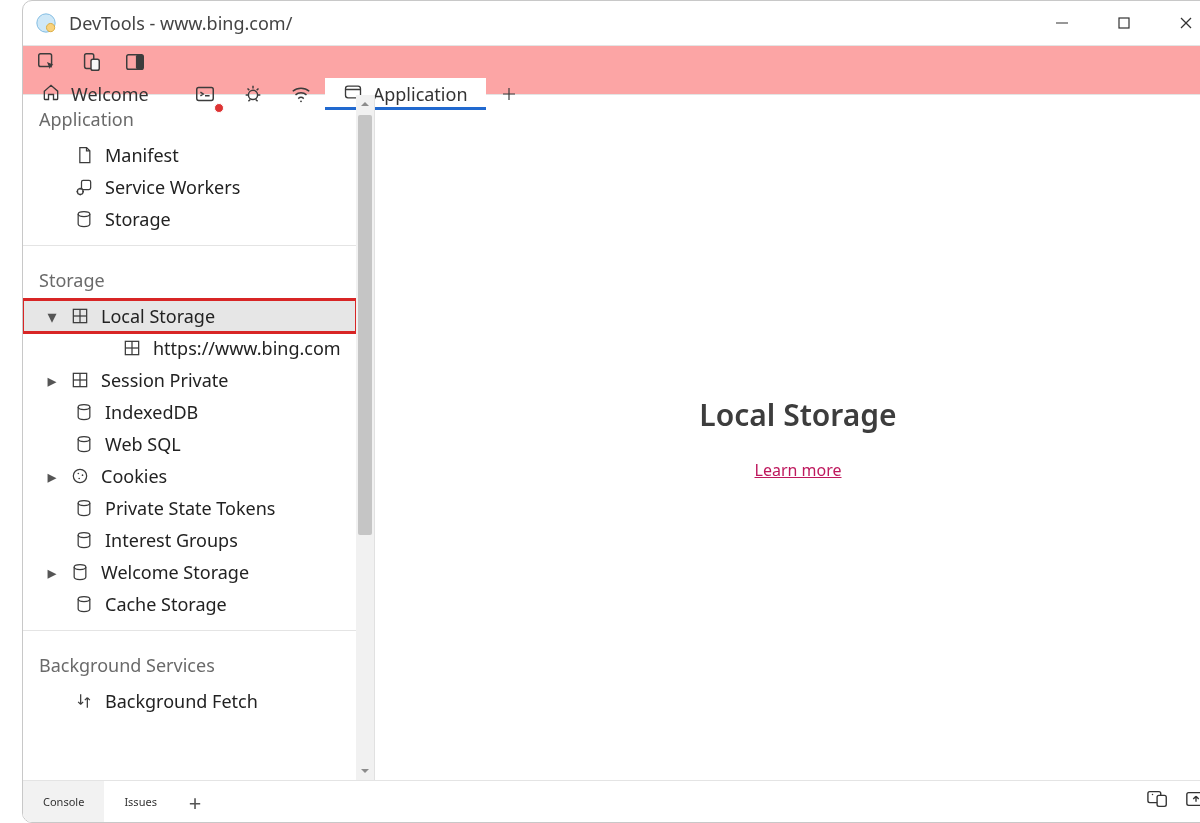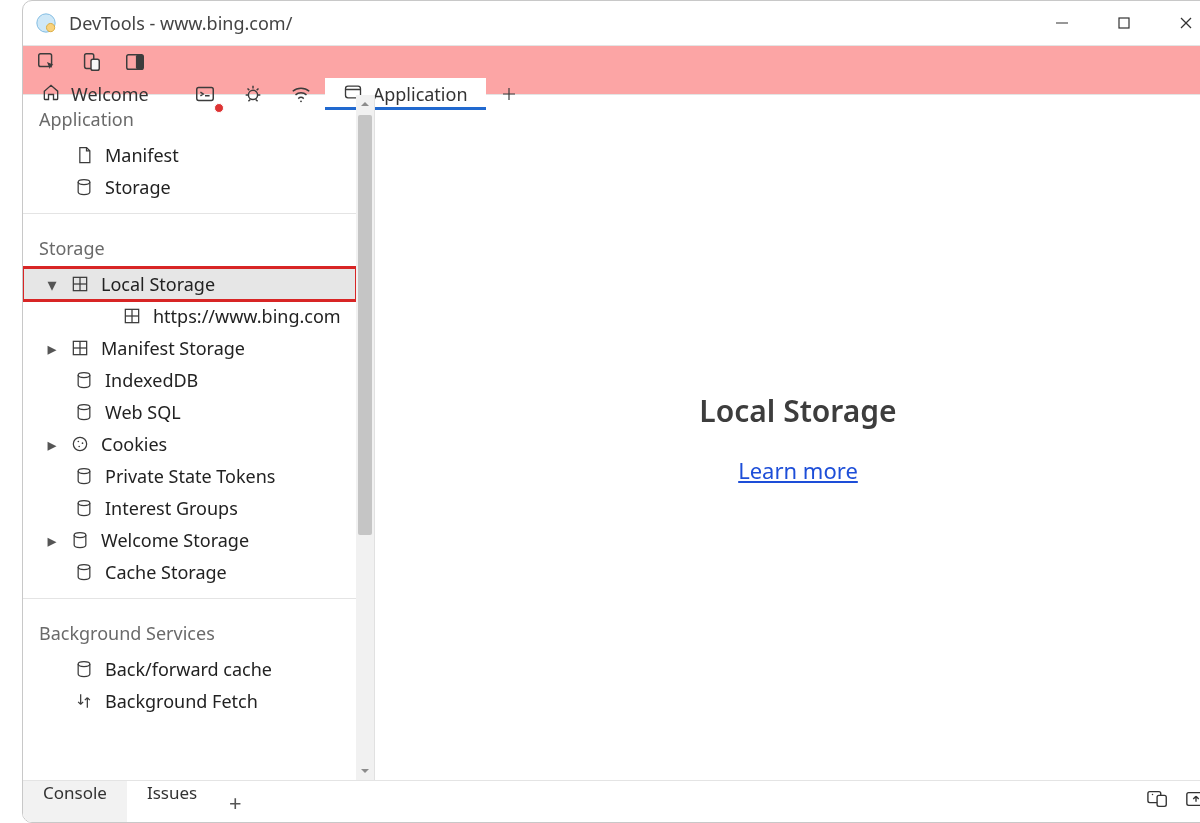--- a/index.html
+++ b/index.html
@@ -39,24 +39,24 @@
   .tree-item { display:flex; align-items:center; height:32px; padding-left:22px; gap:10px; font-size:18px; color:#222; white-space:nowrap;}
   .tree-item .arrow { width:14px; display:inline-flex; justify-content:center; color:#555;}
   .tree-item .ico { width:22px; height:22px; display:inline-flex; align-items:center; justify-content:center;}
   .tree-item .ico svg { width:20px; height:20px; stroke:#3b3b3b; fill:none; stroke-width:1.5;}
   .tree-item.indent1 { padding-left:50px;}
   .tree-item.indent2 { padding-left:98px;}
   .tree-item.highlight { background:#e6e6e6; outline:3px solid #d82525; outline-offset:-1px;}
   
   .content { flex:1; display:flex; flex-direction:column; align-items:center; justify-content:center; background:#fff;}
   .content h1 { font-size:30px; font-weight:600; color:#3d3d3d; margin:0 0 24px 0;}
-  .content a { color:#1d4ed8; text-decoration:underline; font-size:22px;}
+  .content a { color:#be185d; text-decoration:underline; font-size:16px;}
   
   .drawer { height:42px; border-top:1px solid #e4e4e4; display:flex; align-items:stretch; background:#fff;}
-  .dtab { padding:0 20px; display:flex; font-size:17px; color:#333;}
+  .dtab { padding:0 20px; display:flex; align-items:center; font-size:11px; color:#333;}
   .dtab.active { background:#f2f2f2;}
   .drawer .plus { width:36px; display:flex; align-items:center; justify-content:center; font-size:22px; color:#555;}
   .drawer-right { margin-left:auto; display:flex; align-items:center; gap:16px; padding-right:14px;}
   .drawer-right svg { width:22px; height:18px; stroke:#333; fill:none; stroke-width:1.5;}
   
   .err-badge{position:absolute;width:10px;height:10px;border-radius:50%;background:#d33;border:1.5px solid #fff;right:-3px;bottom:-3px;}
 </style>
 </head>
 <body>
 
@@ -169,20 +169,30 @@
               <svg viewBox="0 0 24 24">
                 <path d="M7 3h8l4 4v14H7z"></path>
                 <path d="M15 3v4h4"></path>
               </svg>
             </span>
           <span>Manifest</span>
         </div>
         <div class="tree-item indent1">
           <span class="ico">
               <svg viewBox="0 0 24 24">
+                <rect x="9" y="4" width="11" height="11" rx="2"></rect>
+                <circle cx="7.5" cy="17.5" r="3.5"></circle>
+                <path d="M7.5 13v2M7.5 20v2M3 17.5h2M10 17.5h2"></path>
+              </svg>
+            </span>
+          <span>Service Workers</span>
+        </div>
+        <div class="tree-item indent1">
+          <span class="ico">
+              <svg viewBox="0 0 24 24">
                 <ellipse cx="12" cy="6" rx="7" ry="3"></ellipse>
                 <path d="M5 6v12c0 1.7 3.1 3 7 3s7-1.3 7-3V6"></path>
               </svg>
             </span>
           <span>Storage</span>
         </div>
 
         <div class="section-divider"></div>
         <div class="section-title">Storage</div>
 
@@ -209,21 +219,21 @@
         </div>
         <div class="tree-item" style="padding-left:22px">
           <span class="arrow">▸</span>
           <span class="ico">
               <svg viewBox="0 0 24 24">
                 <rect x="4" y="4" width="16" height="16"></rect>
                 <line x1="4" y1="12" x2="20" y2="12"></line>
                 <line x1="12" y1="4" x2="12" y2="20"></line>
               </svg>
             </span>
-          <span>Manifest Storage</span>
+          <span>Session Private</span>
         </div>
         <div class="tree-item indent1">
           <span class="ico">
               <svg viewBox="0 0 24 24">
                 <ellipse cx="12" cy="6" rx="7" ry="3"></ellipse>
                 <path d="M5 6v12c0 1.7 3.1 3 7 3s7-1.3 7-3V6"></path>
               </svg>
             </span>
           <span>IndexedDB</span>
         </div>
@@ -282,29 +292,20 @@
                 <ellipse cx="12" cy="6" rx="7" ry="3"></ellipse>
                 <path d="M5 6v12c0 1.7 3.1 3 7 3s7-1.3 7-3V6"></path>
               </svg>
             </span>
           <span>Cache Storage</span>
         </div>
 
         <div class="section-divider"></div>
         <div class="section-title">Background Services</div>
 
-        <div class="tree-item indent1">
-          <span class="ico">
-              <svg viewBox="0 0 24 24">
-                <ellipse cx="12" cy="6" rx="7" ry="3"></ellipse>
-                <path d="M5 6v12c0 1.7 3.1 3 7 3s7-1.3 7-3V6"></path>
-              </svg>
-            </span>
-          <span>Back/forward cache</span>
-        </div>
         <div class="tree-item indent1">
           <span class="ico">
               <svg viewBox="0 0 24 24">
                 <path d="M8 4v12m0 0l-3-3m3 3l3-3M16 20V8m0 0l-3 3m3-3l3 3"></path>
               </svg>
             </span>
           <span>Background Fetch</span>
         </div>
 
       </div>

